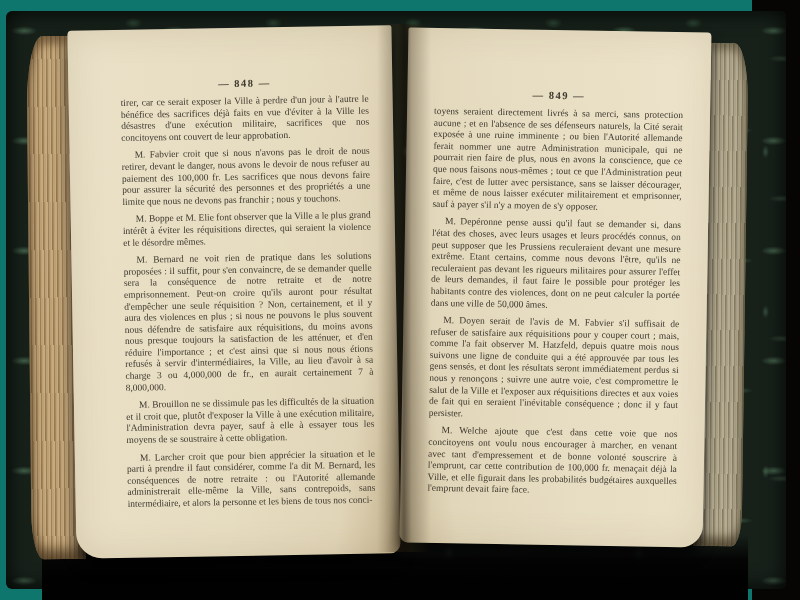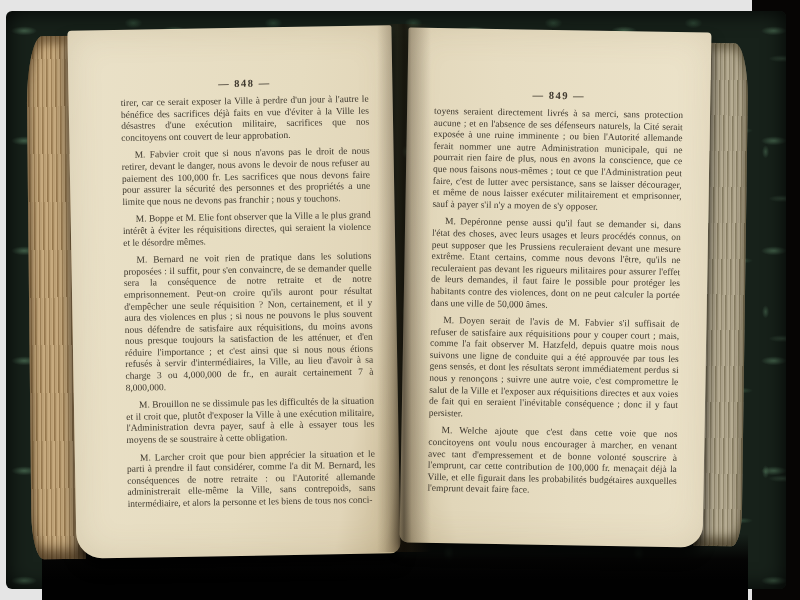--- a/index.html
+++ b/index.html
@@ -2,21 +2,21 @@
 <html><head>
 <meta charset="utf-8">
 <style>
   html, body {
     margin: 0; padding: 0;
     width: 800px; height: 600px;
     background: #060504;
     overflow: hidden;
     font-family: "Liberation Serif", "DejaVu Serif", serif;
   }
-  .scene { position: relative; width: 752px; height: 600px; background: #e5e5e5; }
+  .scene { position: relative; width: 752px; height: 600px; background: #0f766e; }
 
   
   .cover {
     position: absolute; left: 6px; top: 11px; width: 780px; height: 578px;
     border-radius: 6px;
     background-color: #17211a;
     background-image:
       radial-gradient(ellipse 20px 7px at 12% 18%, rgba(110,160,122,0.50), transparent 65%),
       radial-gradient(ellipse 9px 15px at 33% 62%, rgba(84,134,98,0.42), transparent 62%),
       radial-gradient(ellipse 24px 6px at 57% 34%, rgba(120,168,132,0.30), transparent 60%),

